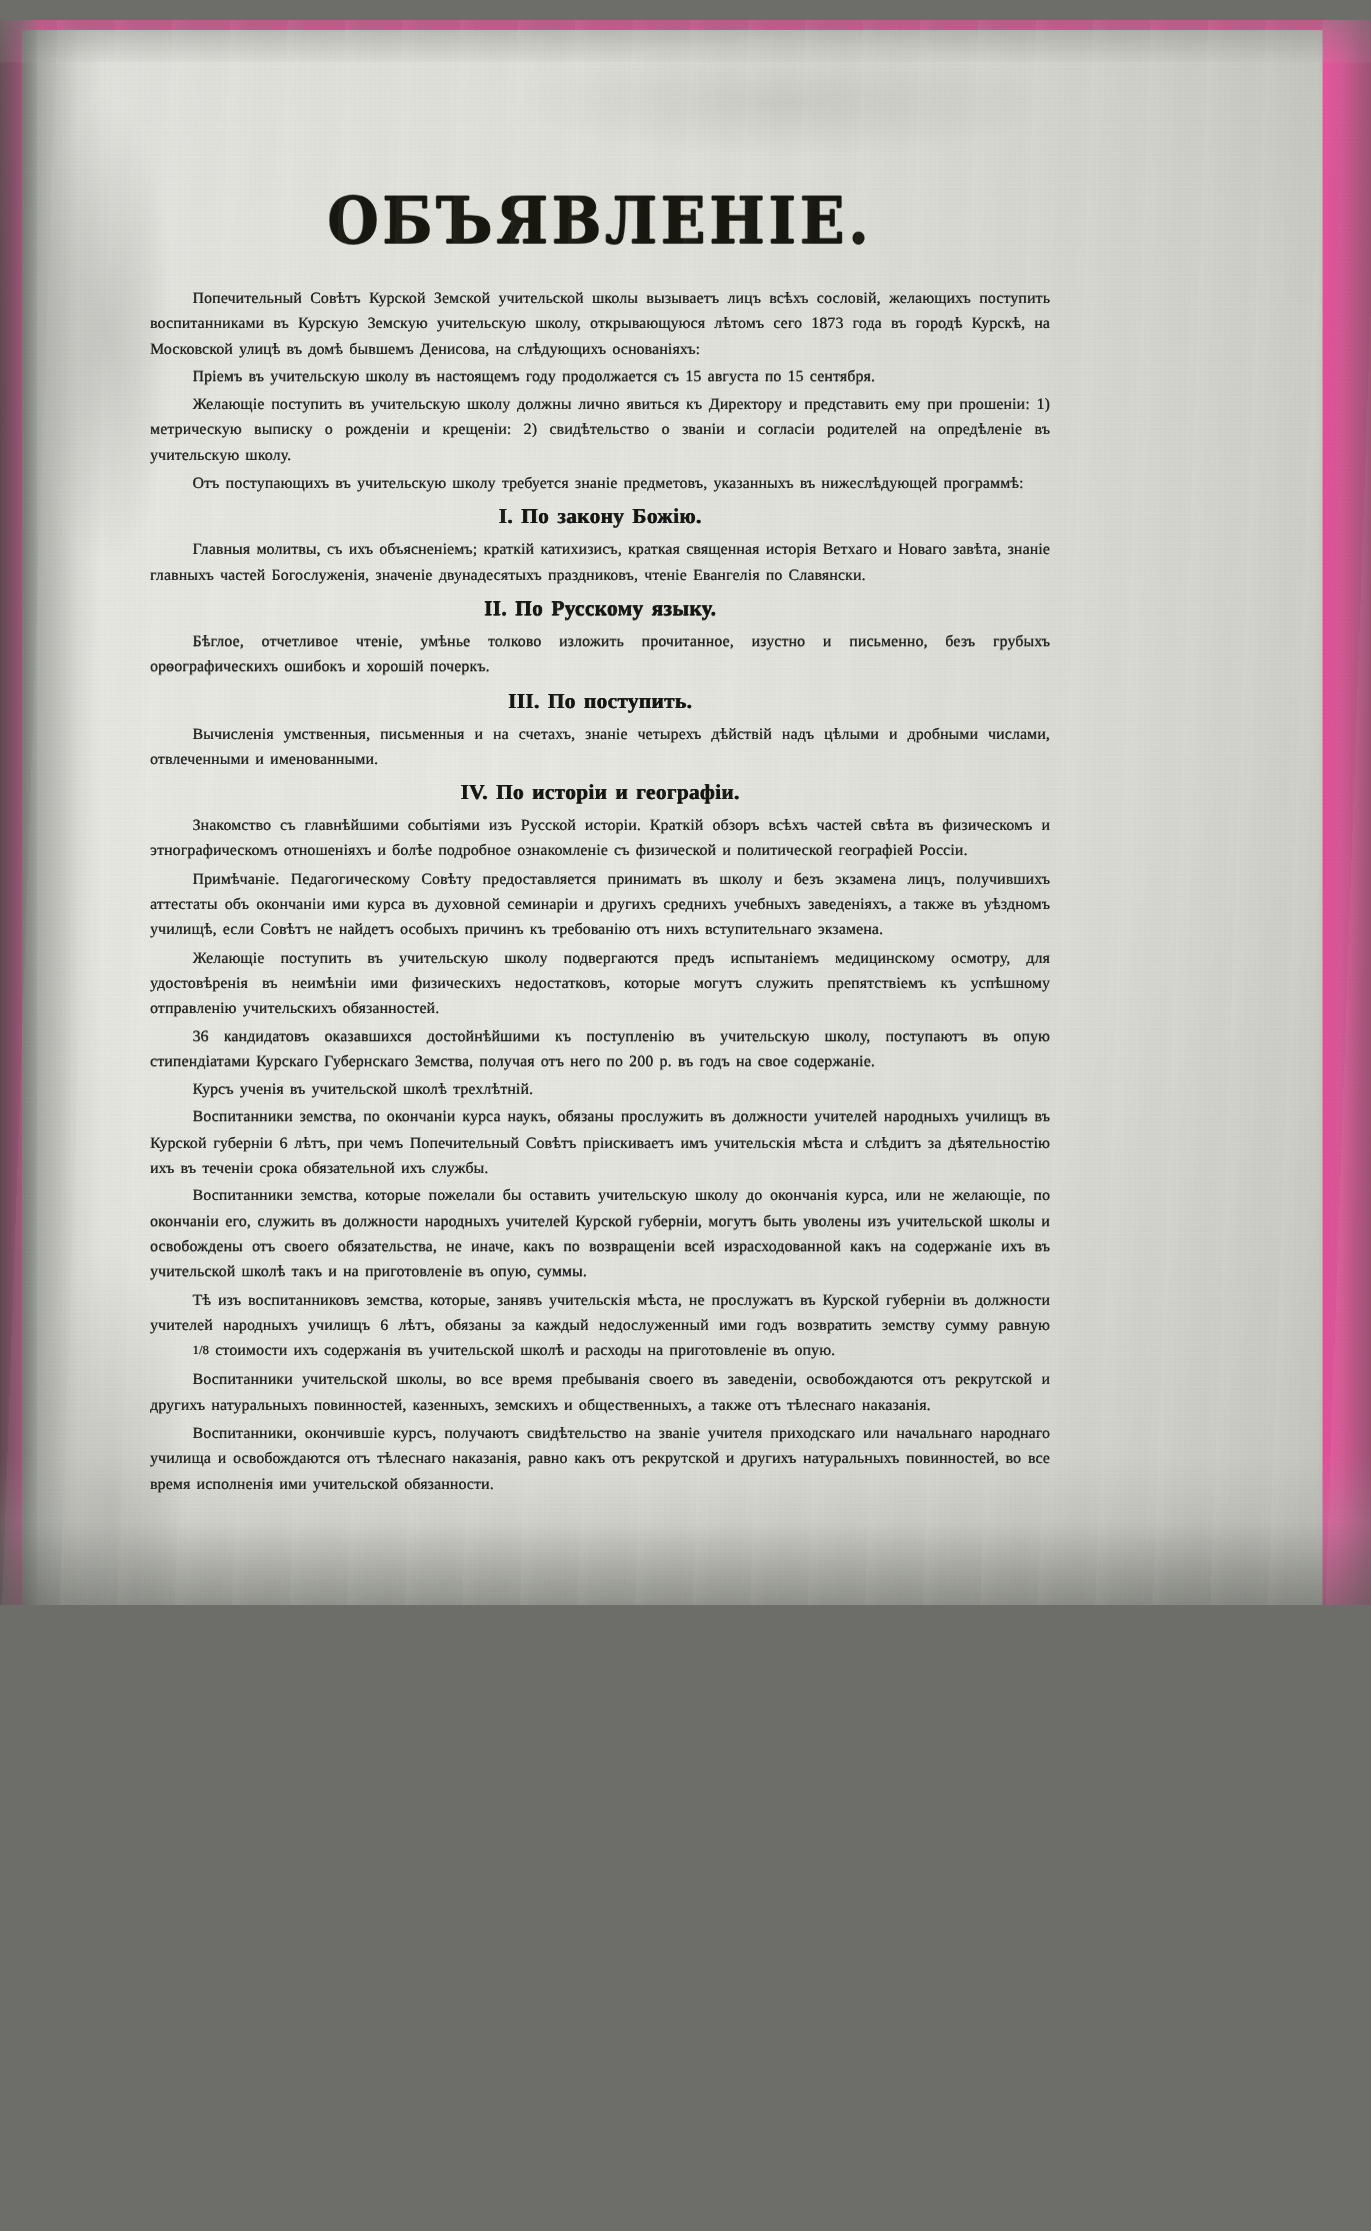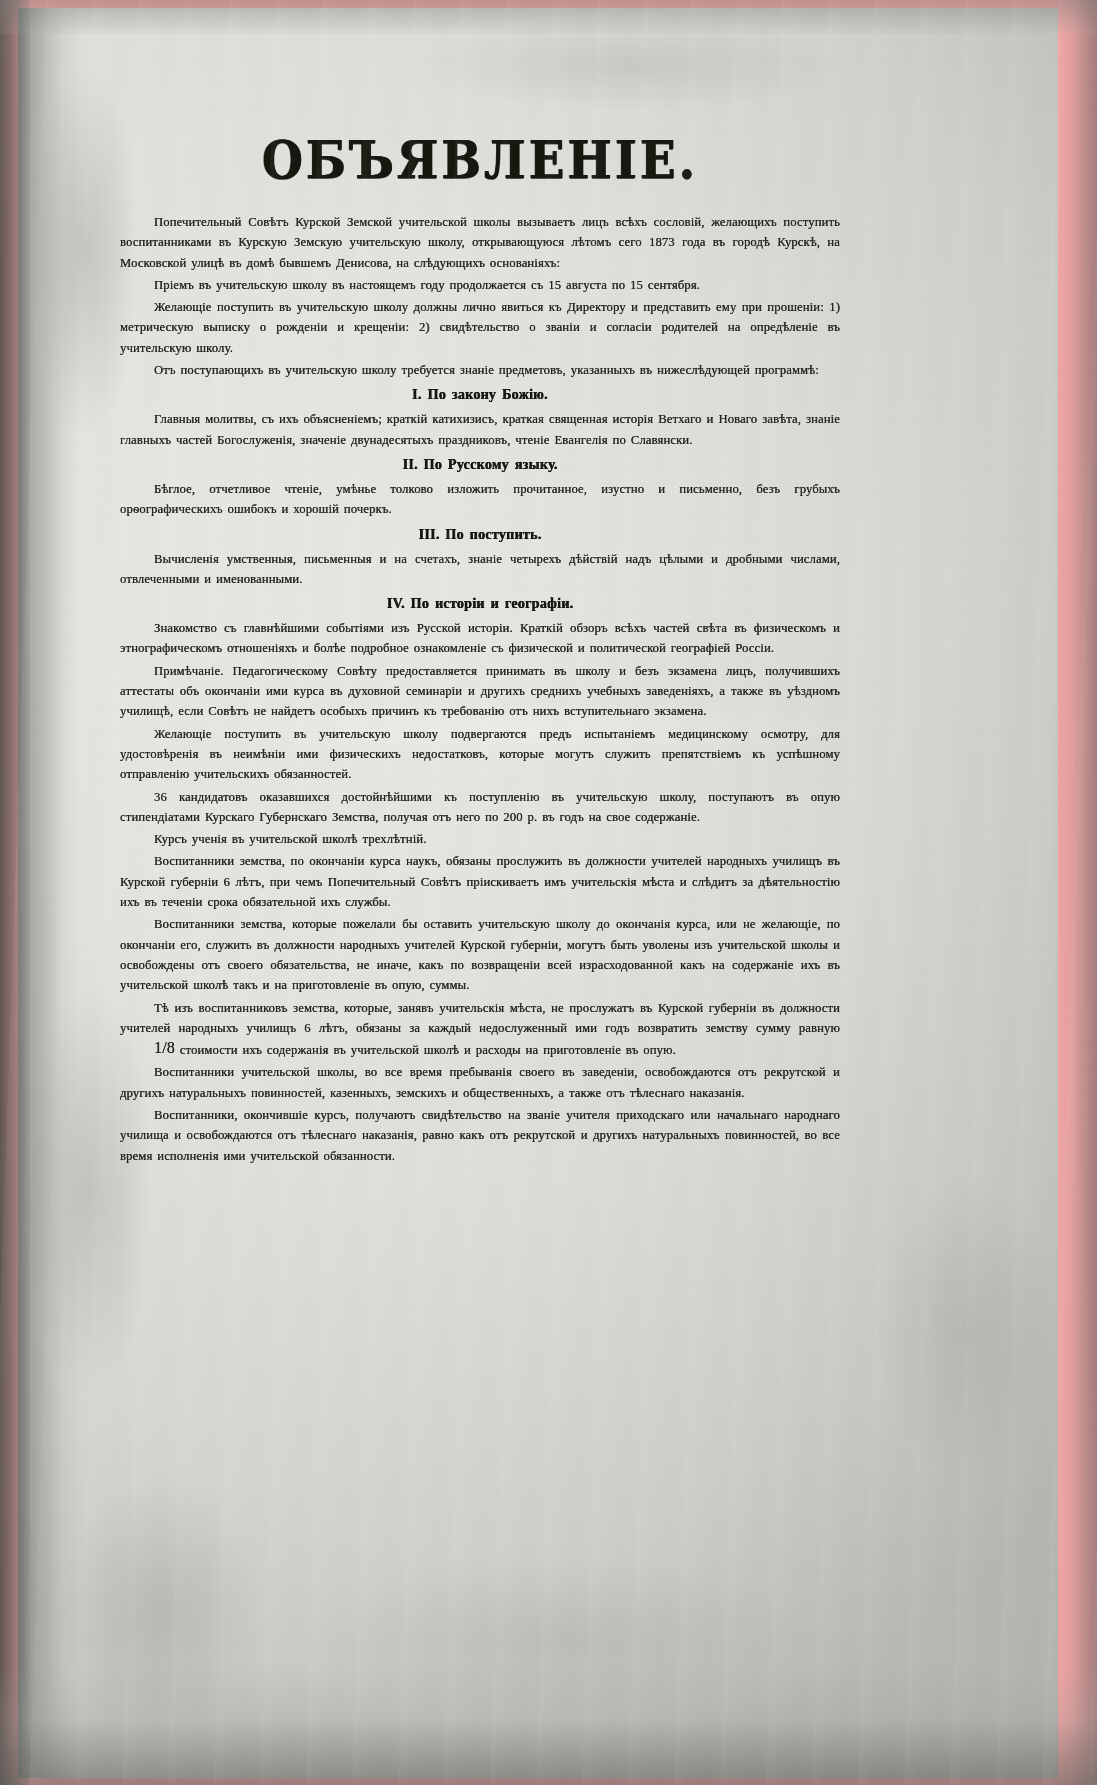--- a/index.html
+++ b/index.html
@@ -4,24 +4,24 @@
 <title>ОБЪЯВЛЕНІЕ</title>
 <style>
   html, body {
     margin: 0;
     padding: 0;
     background: #6d6e6a;
   }
   #scan {
     position: relative;
     width: 1097px;
-    height: 1785px;
-    margin: 0 auto;
+    height: 1268px;
+    margin: 16px auto;
     overflow: hidden;
-    background: #fca5a5;
+    background: #ec4899;
     font-family: "Liberation Serif", "DejaVu Serif", serif;
   }
 
   
   .paper {
     position: absolute;
     left: 18px;
     top: 8px;
     width: 1040px;
     height: 1770px;
@@ -123,34 +123,34 @@
     word-spacing: 1.6px;
     letter-spacing: 0.15px;
     color: #212120;
     text-shadow: 0.35px 0 0 rgba(33,33,32,0.55), 0 0.3px 0 rgba(33,33,32,0.40);
   }
   p.para:last-child { text-align: justify; }
 
   h2.section {
     margin: 7px 0 6px 0;
     text-align: left;
-    font-size: 14px;
+    font-size: 17px;
     font-weight: 700;
     letter-spacing: 0.3px;
     word-spacing: 2px;
     color: #151514;
     text-shadow: 0.5px 0 0 rgba(21,21,20,0.85), 0 0.45px 0 rgba(21,21,20,0.7);
     font-family: Liberation Serif, serif;
   }
 
   .it { }
 
   .frac {
     display: inline-block;
-    font-size: 16px;
+    font-size: 10px;
     vertical-align: 1px;
   }
 
   
   p.para { text-align-last: left; }
   h2.section { text-align-last: center; }
 </style>
 </head>
 <body>
 

